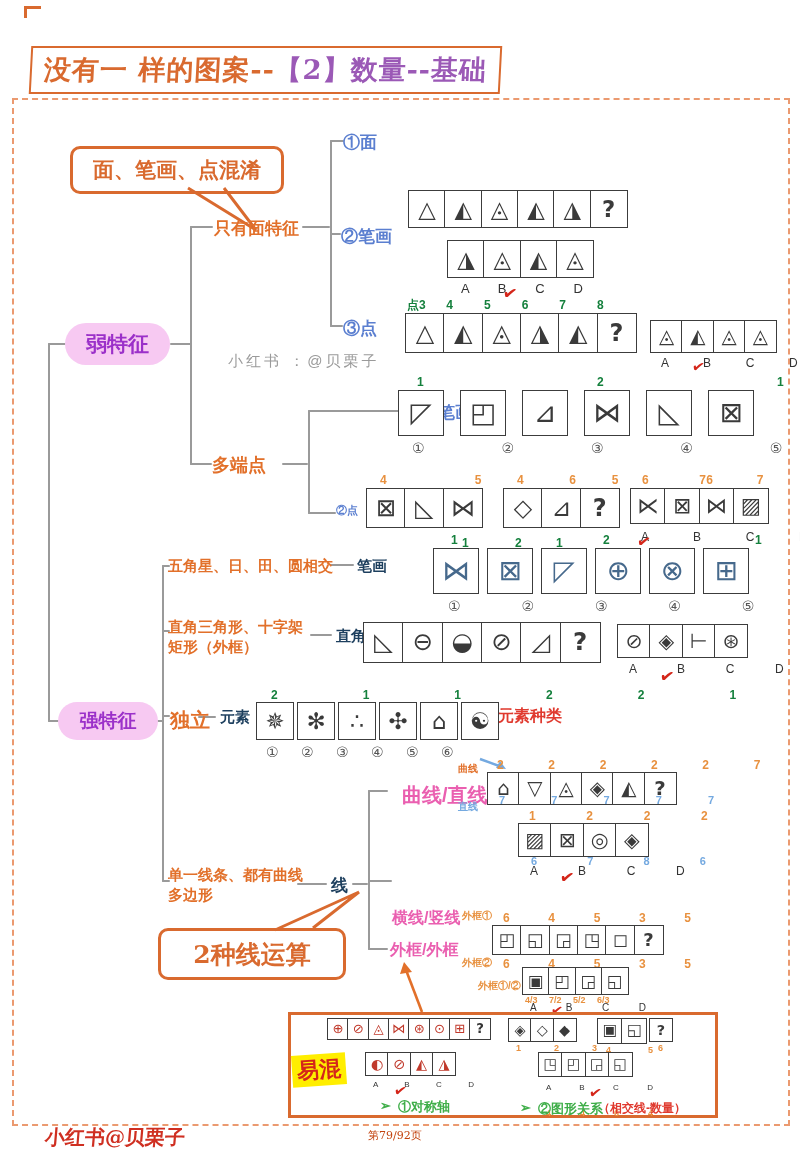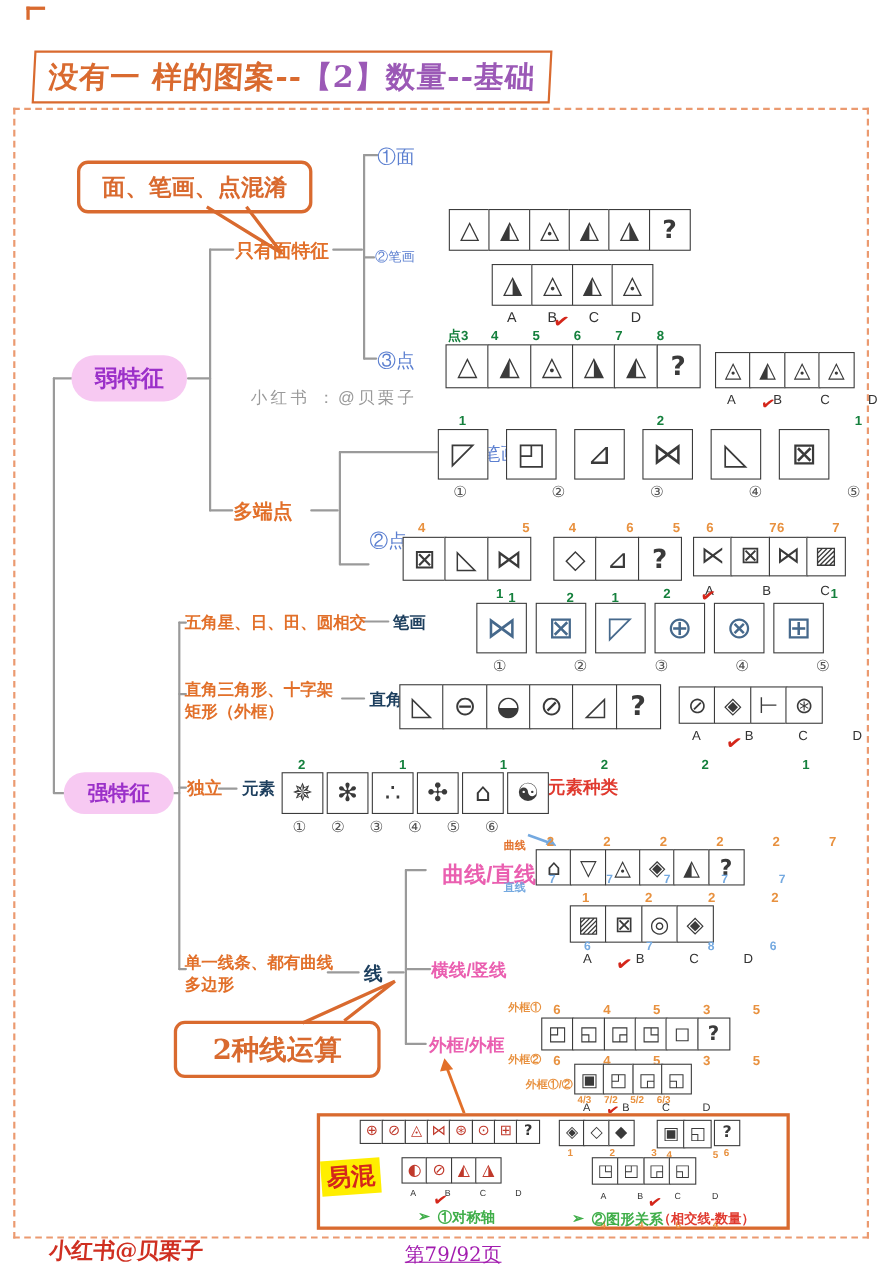--- a/index.html
+++ b/index.html
@@ -22,21 +22,21 @@
   .rnum{color:#15803d;font-size:12px;}
   .bnum{color:#74a9e0;font-size:11px;}
   .letters{position:absolute;color:#333;font-size:13px;white-space:pre;}
   .circled{position:absolute;color:#555;font-size:14px;white-space:pre;font-family:"DejaVu Sans",sans-serif;}
   .chk{position:absolute;color:#d4261a;font-weight:bold;transform:rotate(10deg);
        font-family:"DejaVu Sans",sans-serif;}
   
   .hand{font-family:"DejaVu Serif",serif;font-weight:bold;}
   .orange{color:#e2702a;font-weight:bold;}
   .navy{color:#1d3f5e;font-weight:bold;}
-  .blue{color:#5b7fd0;font-weight:normal;}
+  .blue{color:#5b7fd0;font-weight:bold;}
   .pink{color:#ea5fb0;font-weight:bold;}
   .red{color:#e03a2f;font-weight:bold;}
   .green{color:#3fae49;font-weight:bold;}
   .lblue{color:#74a9e0;font-weight:bold;}
   
   .titlebox{position:absolute;left:30px;top:46px;border:2.5px solid #d96a2f;background:#fff;
        padding:4px 12px;font-size:27px;letter-spacing:1px;transform:skewX(-3deg);}
   .t-orange{color:#d96a2f;}
   .t-purple{color:#9b59b6;}
   
@@ -49,21 +49,21 @@
        border-radius:22px;display:flex;align-items:center;justify-content:center;}
   .bubble{position:absolute;border:3px solid #d96a2f;border-radius:10px;background:#fff;
        color:#d96a2f;display:flex;align-items:center;justify-content:center;
        font-family:"DejaVu Serif",serif;font-weight:bold;}
   .ymark{position:absolute;background:#ffee00;color:#d4261a;font-weight:bold;
        font-size:22px;padding:1px 5px;transform:rotate(-4deg);font-family:"DejaVu Serif",serif;}
   .bigbox{position:absolute;border:3px solid #d96a2f;background:#fff;}
   .watermark{position:absolute;color:#9a9a9a;font-size:15px;letter-spacing:3px;}
   .footL{position:absolute;color:#cf2f21;font-weight:bold;font-size:20px;
        font-family:"DejaVu Serif",serif;transform:skewX(-5deg);}
-  .footC{position:absolute;color:#a21caf;font-size:18px;font-family:"DejaVu Serif",serif;text-decoration:underline;}
+  .footC{position:absolute;color:#c2410c;font-size:11px;font-family:"DejaVu Serif",serif;}
 </style>
 </head>
 <body>
 
 <div class="cornermark"></div>
 <div class="frame"></div>
 <div class="titlebox hand"><span class="t-orange">没有一 样的图案--</span><span class="t-purple">【2】数量--基础</span></div>
 
 <div class="hl" style="left:170px;top:343px;width:22px;"></div>
 <div class="vl" style="left:190px;top:226px;height:239px;"></div>
@@ -104,38 +104,38 @@
 <svg class="abs" style="left:180px;top:186px;" width="90" height="50">
   <polyline points="8,2 76,44 44,2" fill="none" stroke="#d96a2f" stroke-width="3"></polyline>
 </svg>
 <div class="bubble" style="left:158px;top:928px;width:182px;height:46px;font-size:25px;">2种线运算</div>
 <svg class="abs" style="left:265px;top:886px;" width="105" height="46">
   <polyline points="10,44 94,6 48,42" fill="none" stroke="#d96a2f" stroke-width="3"></polyline>
 </svg>
 
 <div class="abs orange" style="left:214px;top:217px;font-size:17px;">只有面特征</div>
 <div class="abs blue" style="left:343px;top:131px;font-size:17px;">①面</div>
-<div class="abs blue" style="left:341px;top:225px;font-size:12px;">②笔画</div>
+<div class="abs blue" style="left:341px;top:225px;font-size:17px;">②笔画</div>
 <div class="abs blue" style="left:343px;top:317px;font-size:17px;">③点</div>
 <div class="abs orange" style="left:212px;top:453px;font-size:18px;">多端点</div>
 <div class="abs blue" style="left:421px;top:401px;font-size:17px;">①笔画</div>
-<div class="abs blue" style="left:336px;top:480px;font-size:17px;">②点</div>
+<div class="abs blue" style="left:336px;top:503px;font-size:11px;">②点</div>
 <div class="abs orange" style="left:168px;top:557px;font-size:15px;">五角星、日、田、圆相交</div>
 <div class="abs navy" style="left:357px;top:557px;font-size:15px;">笔画</div>
 <div class="abs orange" style="left:168px;top:618px;font-size:15px;">直角三角形、十字架</div>
 <div class="abs orange" style="left:168px;top:638px;font-size:15px;">矩形（外框）</div>
 <div class="abs navy" style="left:336px;top:627px;font-size:15px;">直角</div>
-<div class="abs orange" style="left:170px;top:707px;font-size:16px;">独立</div>
+<div class="abs orange" style="left:170px;top:707px;font-size:20px;">独立</div>
 <div class="abs navy" style="left:220px;top:708px;font-size:15px;">元素</div>
 <div class="abs red" style="left:498px;top:706px;font-size:16px;">元素种类</div>
 <div class="abs orange" style="left:168px;top:866px;font-size:15px;">单一线条、都有曲线</div>
 <div class="abs orange" style="left:168px;top:886px;font-size:15px;">多边形</div>
 <div class="abs navy" style="left:331px;top:874px;font-size:17px;">线</div>
 <div class="abs pink" style="left:402px;top:782px;font-size:20px;text-align:right;">曲线/直线</div>
-<div class="abs pink" style="left:392px;top:872px;font-size:16px;text-align:center;">横线/竖线</div>
+<div class="abs pink" style="left:392px;top:908px;font-size:16px;text-align:center;">横线/竖线</div>
 <div class="abs pink" style="left:390px;top:940px;font-size:16px;">外框/外框</div>
 <div class="abs orange" style="left:458px;top:762px;font-size:10px;">曲线</div>
 <div class="abs lblue" style="left:458px;top:800px;font-size:10px;">直线</div>
 <svg class="abs" style="left:478px;top:756px;" width="32" height="16">
   <line x1="2" y1="3" x2="24" y2="11" stroke="#74a9e0" stroke-width="2.4"></line>
   <polygon points="28,13 18,12 22,5" fill="#74a9e0"></polygon>
 </svg>
 <div class="abs onum" style="left:462px;top:909px;font-size:10px;font-weight:bold;">外框①</div>
 <div class="abs onum" style="left:462px;top:956px;font-size:10px;font-weight:bold;">外框②</div>
 <div class="abs onum" style="left:478px;top:979px;font-size:10px;font-weight:bold;">外框①/②</div>

